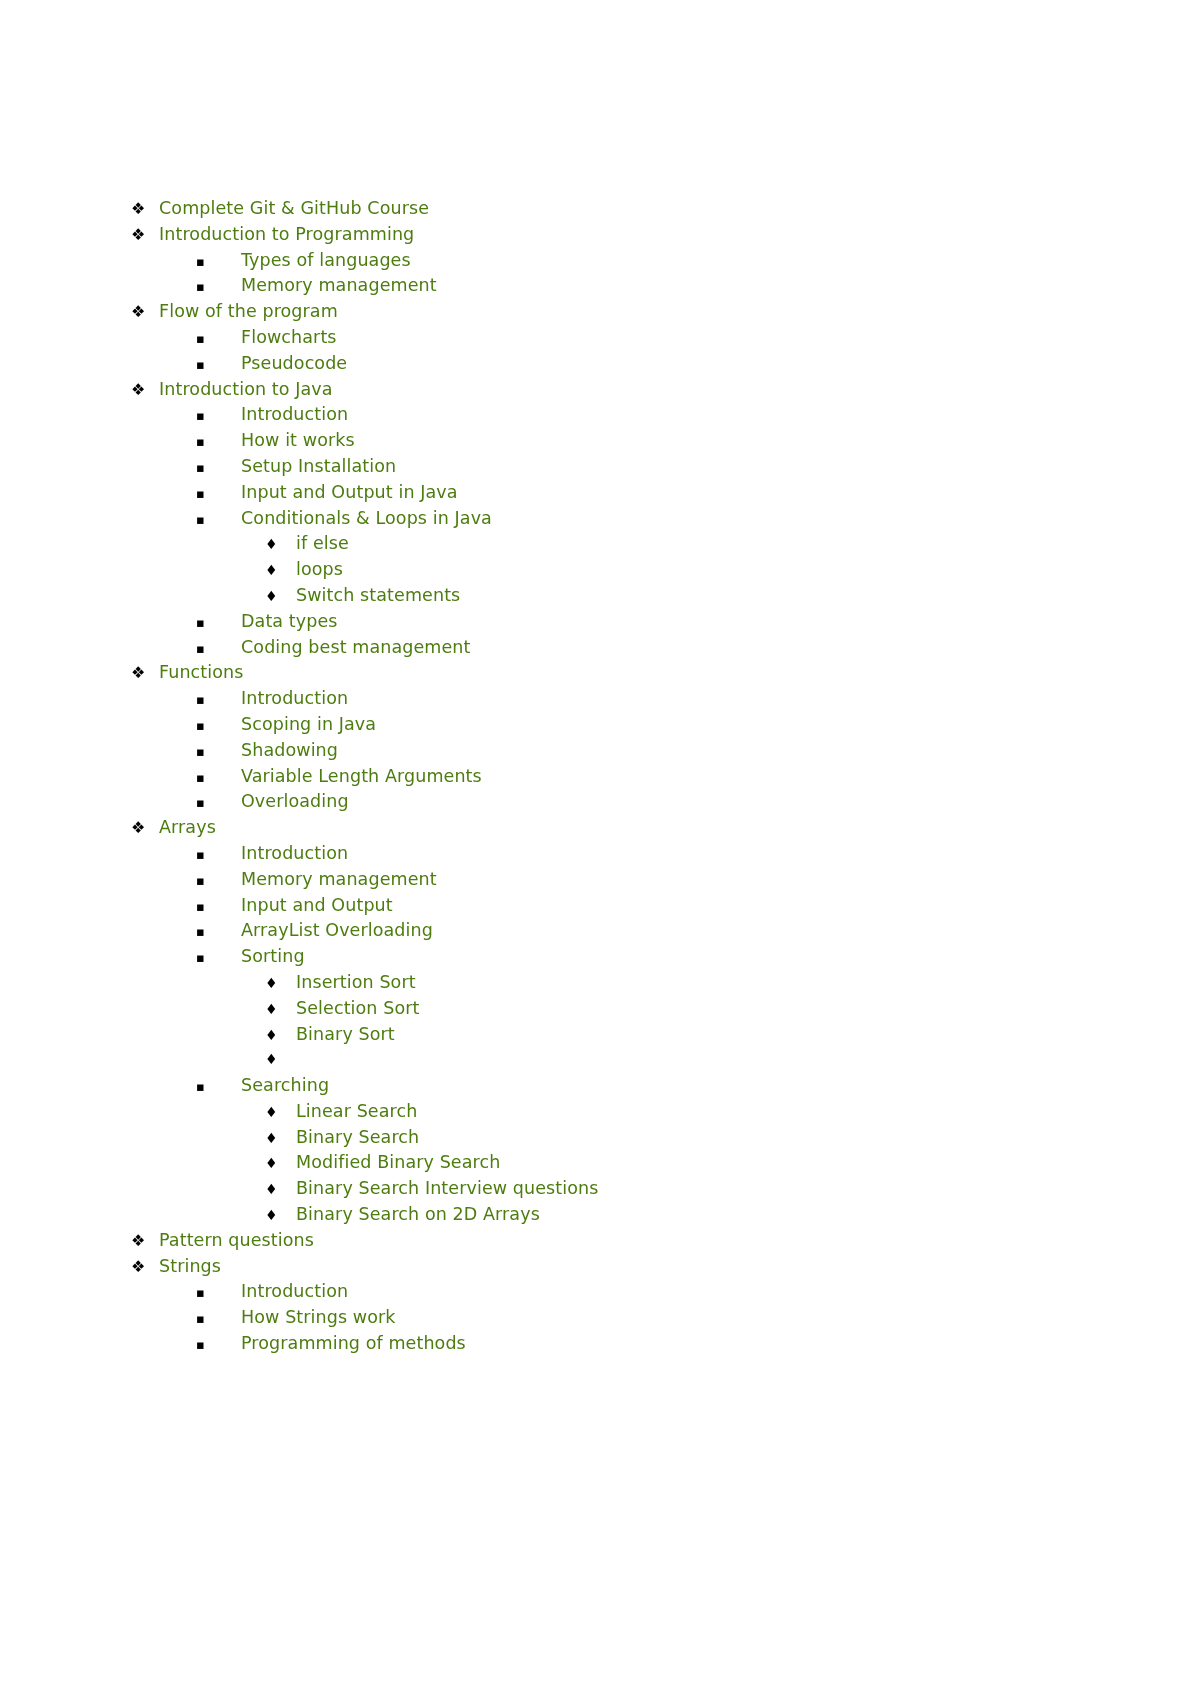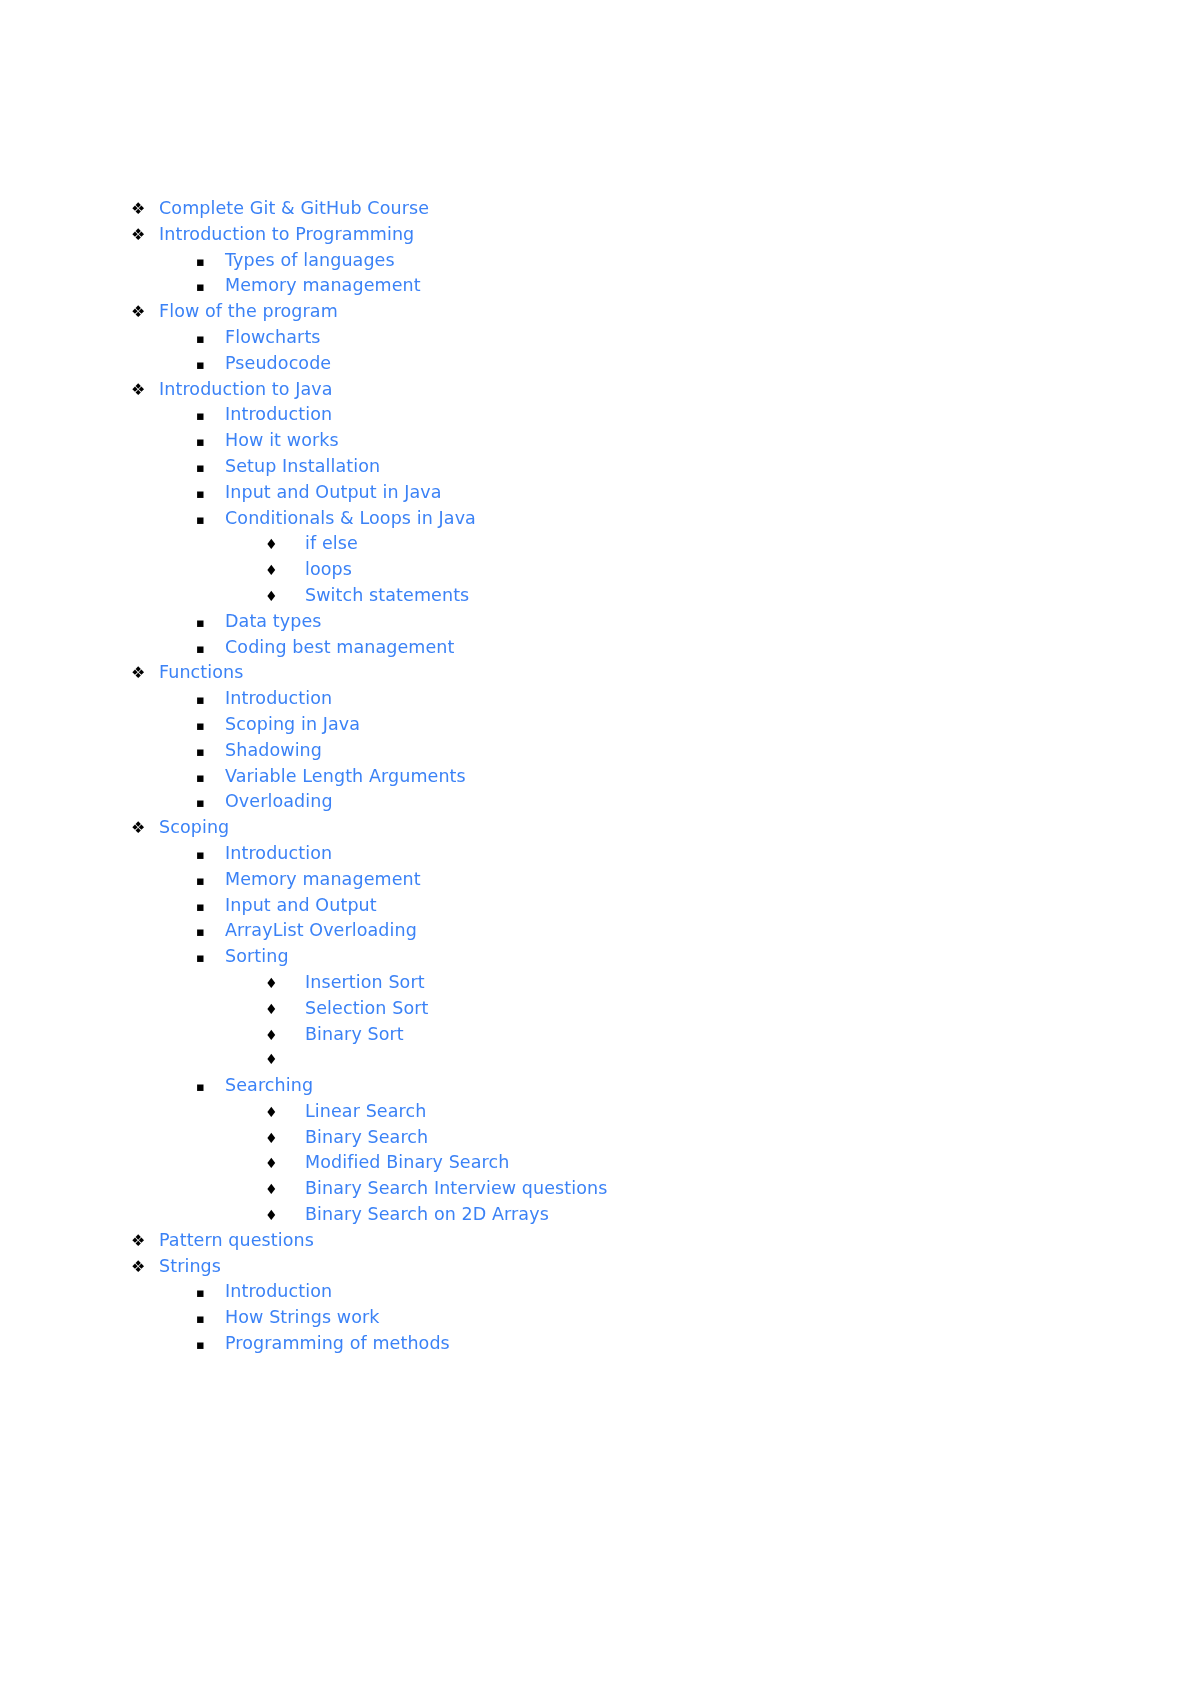--- a/index.html
+++ b/index.html
@@ -37,46 +37,46 @@
     text-align: left;
     font-size: 15px;
     line-height: 25.8px;
     color: #000000;
   }
   .label {
     flex: 0 0 auto;
     font-size: 17.5px;
     line-height: 25.8px;
     letter-spacing: 0.1px;
-    color: #3b82f6;
+    color: #4d7c0f;
   }
 
   
   .lvl1 .bullet {
     width: 28px;
     margin-left: 131px;
     font-size: 16px;
   }
   .lvl1 .label { margin-left: 0px; }
 
   
   .lvl2 .bullet {
     width: 29px;
     margin-left: 196px;
     font-size: 13px;
   }
-  .lvl2 .label { margin-left: 0px; }
+  .lvl2 .label { margin-left: 16px; }
 
   
   .lvl3 .bullet {
     width: 27px;
     margin-left: 265px;
     font-size: 14px;
   }
-  .lvl3 .label { margin-left: 13px; }
+  .lvl3 .label { margin-left: 4px; }
 </style>
 </head>
 <body>
 
 <div class="page">
   <div class="outline" id="outline-root">
       <div class="row lvl1">
         <span class="bullet">❖</span>
         <span class="label">Complete Git &amp; GitHub Course</span>
       </div>
@@ -167,21 +167,21 @@
       <div class="row lvl2">
         <span class="bullet">▪</span>
         <span class="label">Variable Length Arguments</span>
       </div>
       <div class="row lvl2">
         <span class="bullet">▪</span>
         <span class="label">Overloading</span>
       </div>
       <div class="row lvl1">
         <span class="bullet">❖</span>
-        <span class="label">Scoping</span>
+        <span class="label">Arrays</span>
       </div>
       <div class="row lvl2">
         <span class="bullet">▪</span>
         <span class="label">Introduction</span>
       </div>
       <div class="row lvl2">
         <span class="bullet">▪</span>
         <span class="label">Memory management</span>
       </div>
       <div class="row lvl2">

